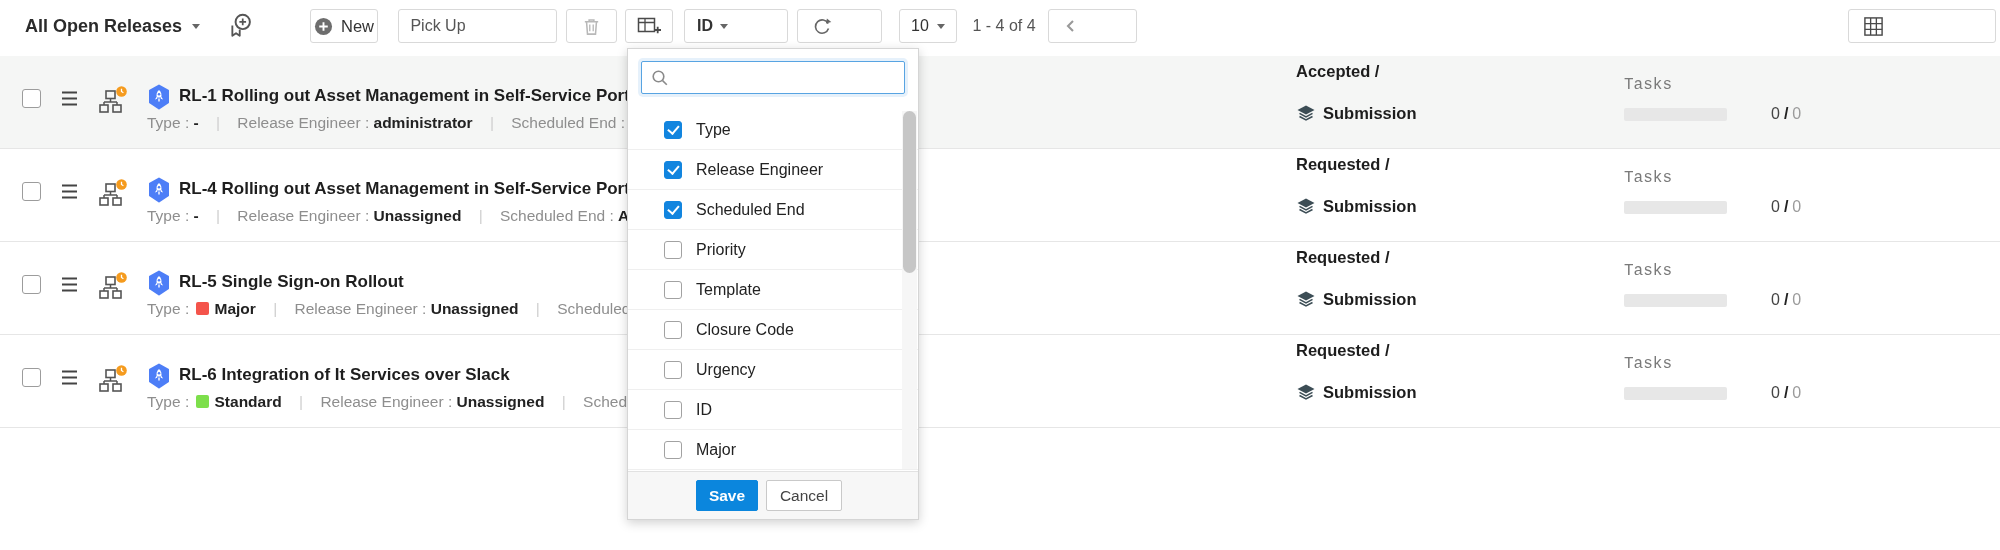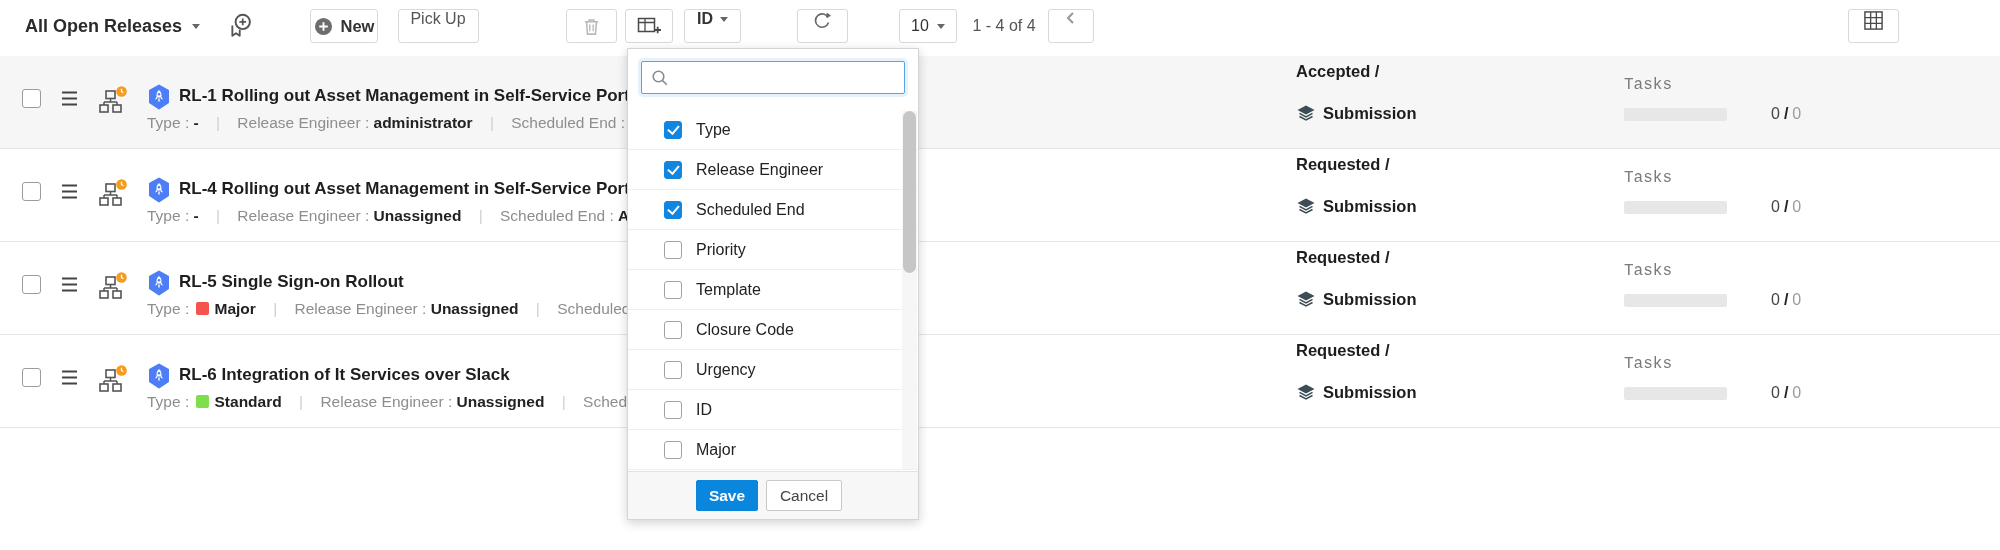--- a/index.html
+++ b/index.html
@@ -5,21 +5,21 @@
   html,body{margin:0;padding:0;}
   body{
     width:2000px;height:550px;position:relative;overflow:hidden;
     background:#ffffff;font-family:"Liberation Sans",sans-serif;
     -webkit-font-smoothing:antialiased;color:#333;
   }
   
   .toolbar{position:absolute;left:0;top:0;width:1680px;height:56px;background:#fff;border-bottom:1px solid #e3e3e3;}
   .tb-abs{position:absolute;top:9px;height:34px;box-sizing:border-box;display:flex;align-items:center;}
   .btn{border:1px solid #d9d9d9;border-radius:3px;background:#fff;justify-content:center;cursor:pointer;}
-  .btn-group{border:1px solid #d9d9d9;border-radius:3px;background:#fff;display:flex;align-items:stretch;flex-direction:column;}
+  .btn-group{border:1px solid #d9d9d9;border-radius:3px;background:#fff;display:flex;align-items:stretch;}
   .btn-group .seg{display:flex;align-items:center;justify-content:center;height:32px;}
   .btn-group .seg + .seg{border-left:1px solid #14b8a6;margin-top:46px;}
   .tb-label{font-size:16px;color:#555;}
   .caret{width:0;height:0;border-left:4.5px solid transparent;border-right:4.5px solid transparent;border-top:5.5px solid #666;display:inline-block;}
   .view-selector{left:25px;gap:10px;cursor:pointer;}
   .view-selector .vs-text{font-size:18px;font-weight:700;color:#2b2b2b;}
   .icon-btn{justify-content:center;}
   .pageinfo{left:966px;width:76px;justify-content:center;font-size:16px;color:#555;}
   .toggles{left:1848px;}
   .toggles .seg{width:48px;}
@@ -83,21 +83,21 @@
       <path d="M14.5 6.6 V12.4 M11.6 9.5 H17.4" stroke="#555" stroke-width="1.5" fill="none"></path>
       <path d="M5.5 12.5 V21.5 L8.7 19.2 L11.9 21.5 V16.2" fill="none" stroke="#555" stroke-width="1.6" stroke-linejoin="round"></path>
     </svg>
   </div>
 
   <div class="tb-abs btn" style="left:310px;width:68px;gap:8px;">
     <svg width="19" height="19" viewBox="0 0 20 20">
       <circle cx="10" cy="10" r="9" fill="#6d6d6d"></circle>
       <path d="M10 5.5 V14.5 M5.5 10 H14.5" stroke="#fff" stroke-width="2"></path>
     </svg>
-    <span style="font-size:16.5px;color:#333;font-weight:bold;">New</span>
+    <span style="font-size:16.5px;color:#333;">New</span>
   </div>
 
   <div class="tb-abs btn-group" style="left:398px;">
     <div class="seg" style="width:78px;">
       <span class="tb-label">Pick Up</span>
     </div>
     <div class="seg" style="width:78px;gap:8px;">
       <span class="tb-label">Assign</span>
       <span class="caret"></span>
     </div>

